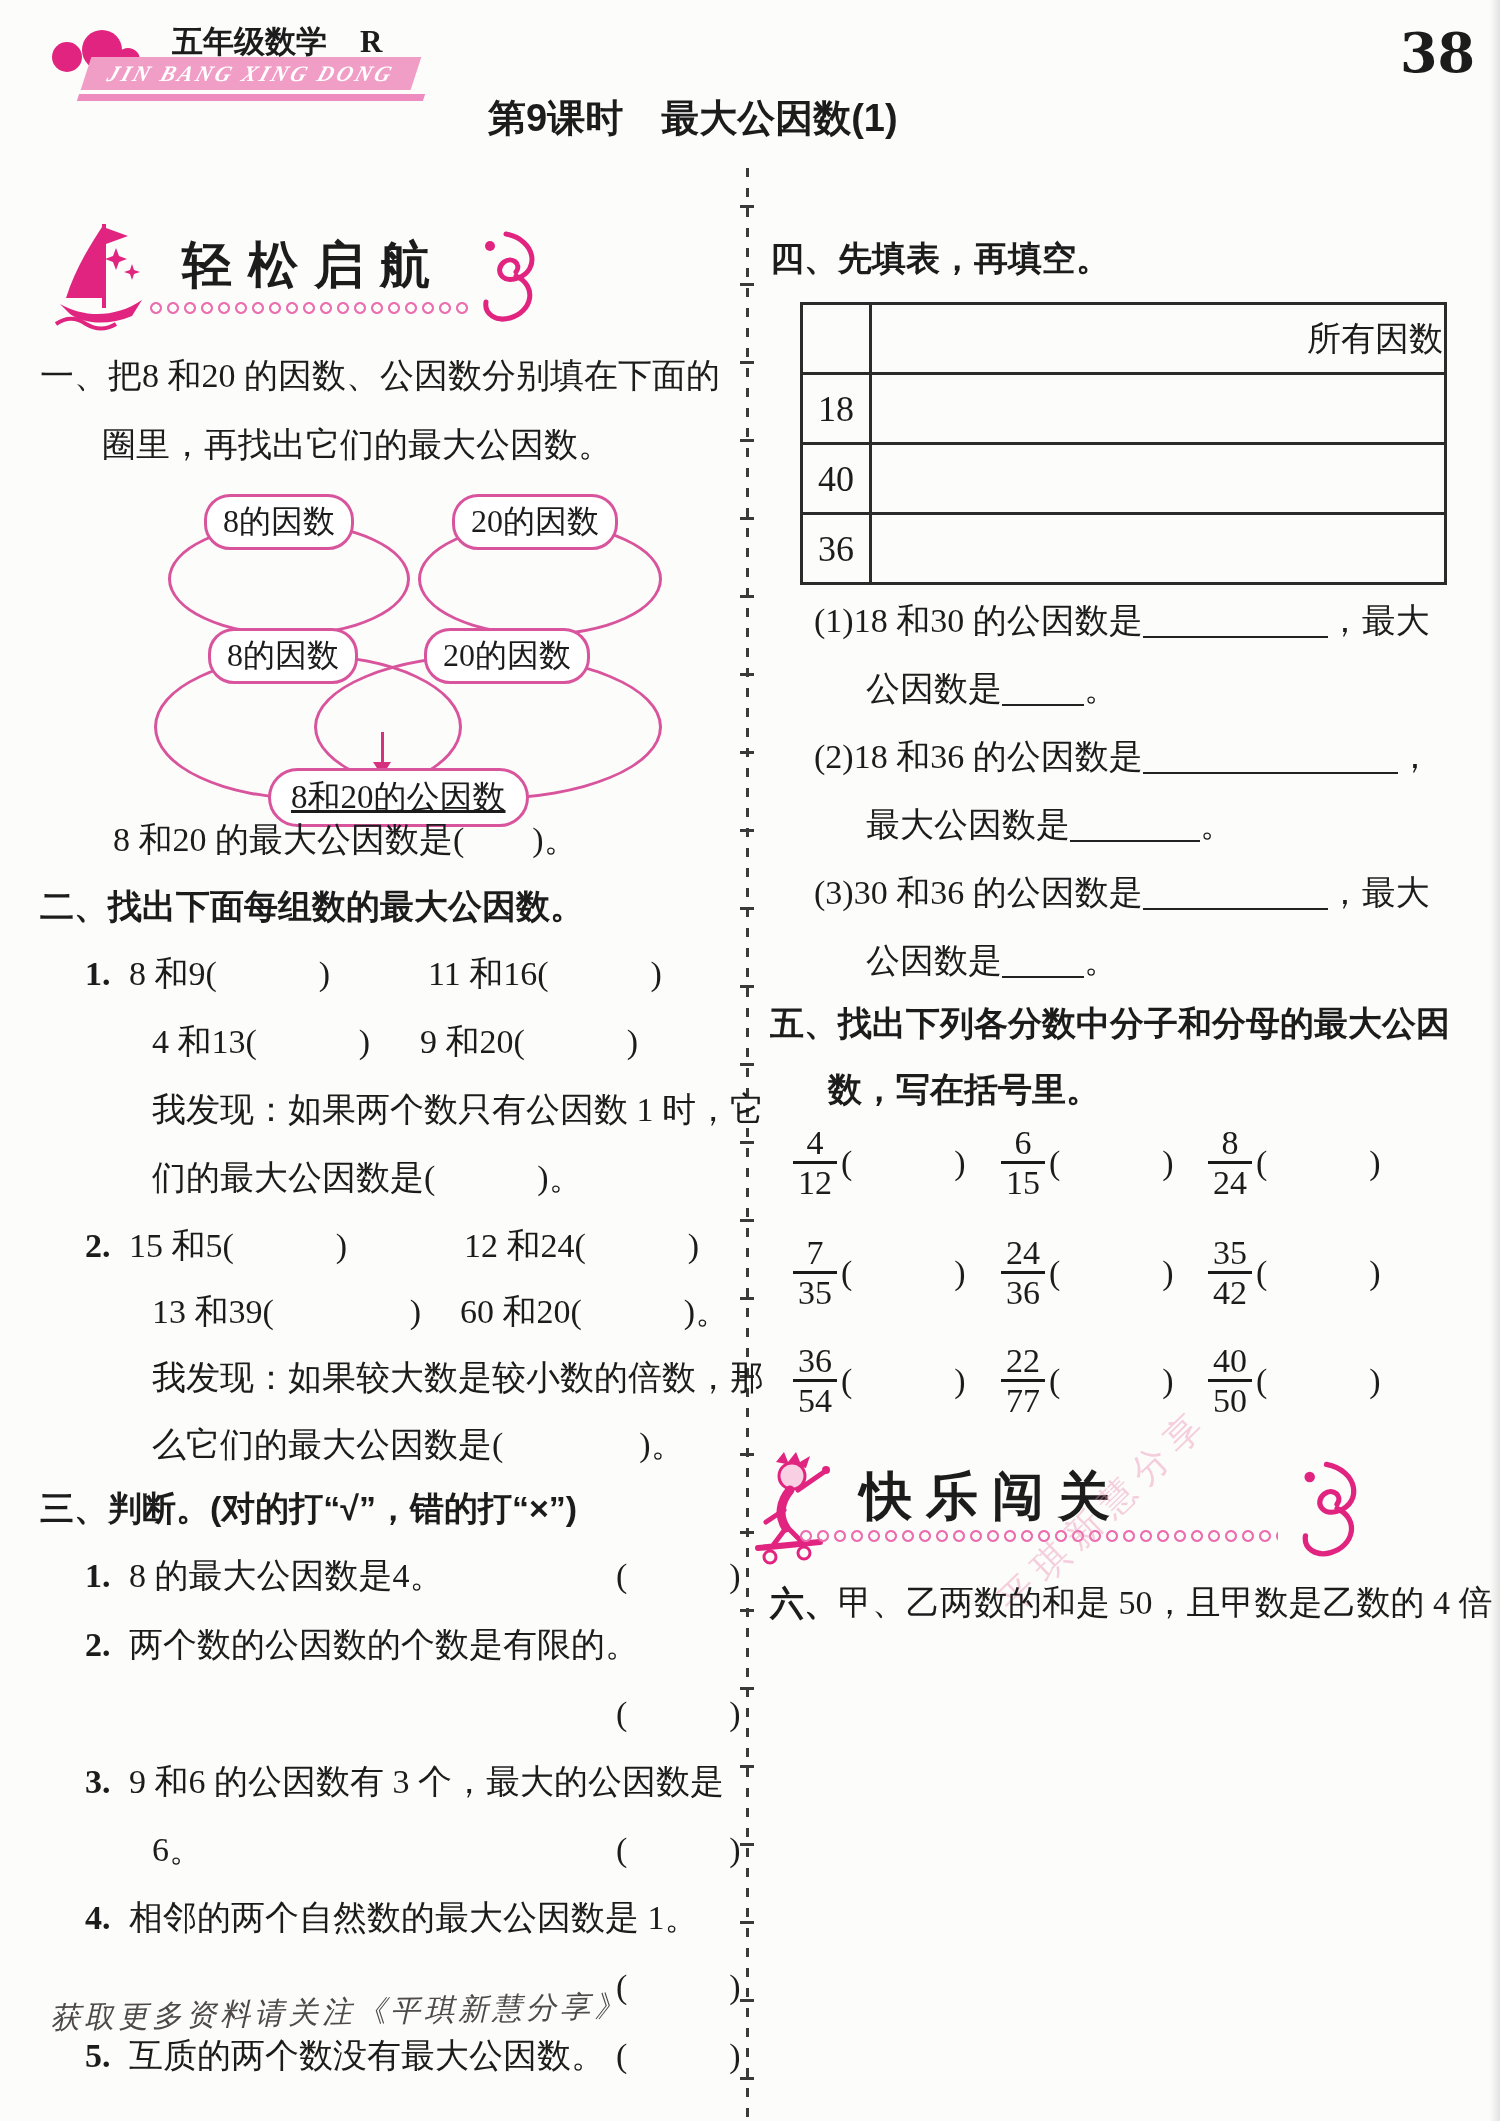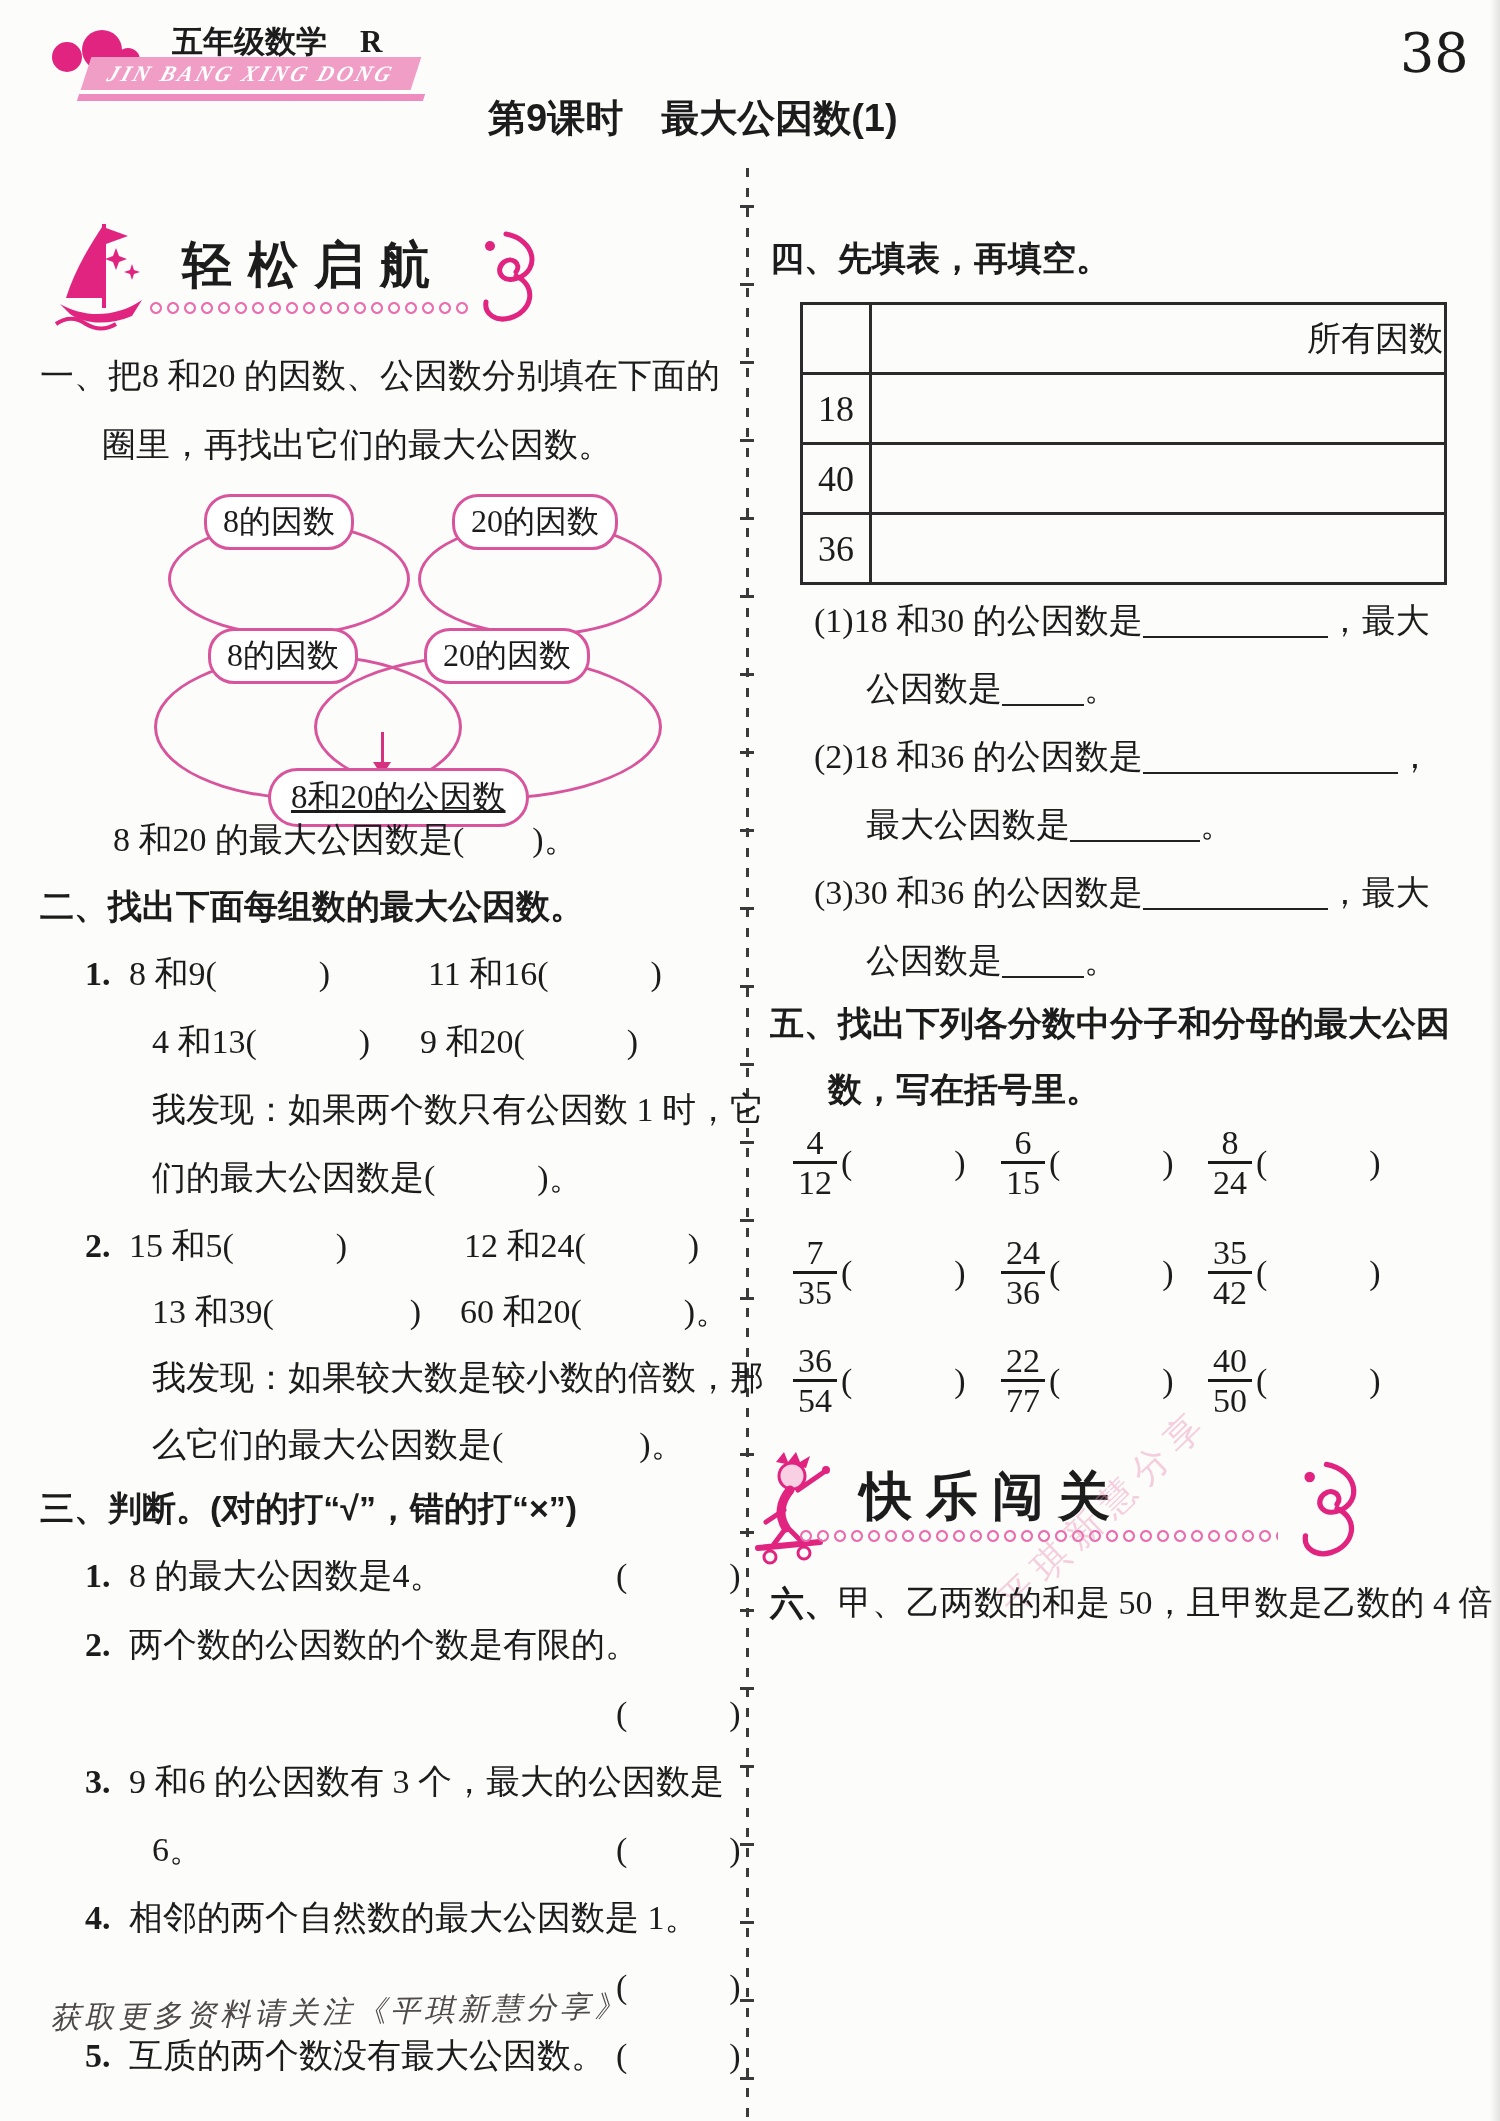--- a/index.html
+++ b/index.html
@@ -17,21 +17,21 @@
   .d3{left:116px;top:48px;width:24px;height:24px;}
   .d4{left:143px;top:58px;width:14px;height:14px;}
   .m-series{left:172px;top:24px;font-size:31px;font-weight:bold;}
   .m-edition{left:360px;top:24px;font-size:31px;font-weight:bold;font-family:"Liberation Serif",serif;}
   .m-banner{position:absolute;left:86px;top:57px;width:330px;height:33px;background:#f19ec6;
         transform:skewX(-18deg);display:flex;align-items:center;justify-content:center;}
   .m-banner span{font-family:"Liberation Serif",serif;font-style:italic;font-weight:bold;
         font-size:22px;color:#fff;letter-spacing:3px;}
   .m-underline{position:absolute;left:78px;top:94px;width:346px;height:7px;background:#ee8cbf;
         transform:skewX(-18deg);}
-  .m-page{left:1400px;top:22px;font-size:54px;font-weight:normal;font-family:"DejaVu Serif",serif;}
+  .m-page{left:1400px;top:22px;font-size:54px;font-weight:bold;font-family:"DejaVu Serif",serif;}
   .l-title{left:488px;top:96px;font-size:38px;}
   
   .divider{position:absolute;left:740px;top:168px;width:14px;height:1950px;}
   .divider::before{content:"";position:absolute;left:6px;top:0;height:100%;width:2.5px;
         background:repeating-linear-gradient(to bottom,#3a3a3a 0 9px,transparent 9px 20px);}
   .divider::after{content:"";position:absolute;left:0;top:0;height:100%;width:14px;
         background:repeating-linear-gradient(to bottom,transparent 0 37px,#3a3a3a 37px 40px,transparent 40px 78px);}
   
   .b1-boat{position:absolute;left:54px;top:220px;}
   .b1-text{left:182px;top:236px;font-size:50px;font-weight:bold;letter-spacing:16px;}

